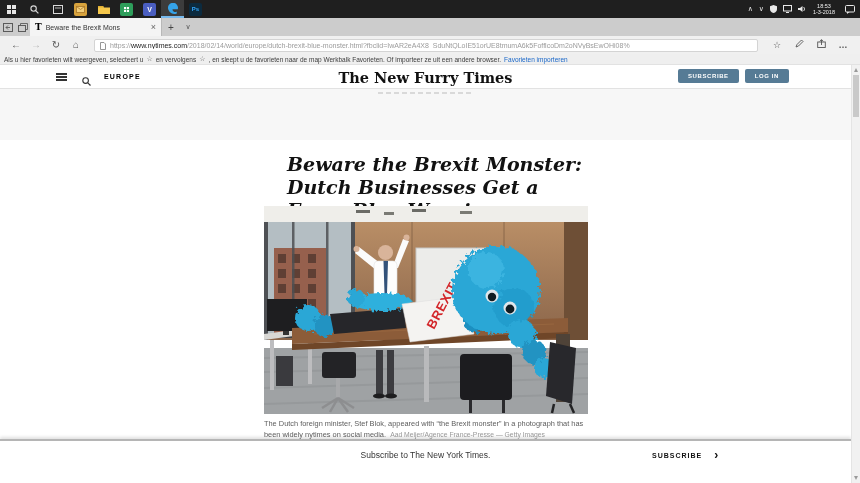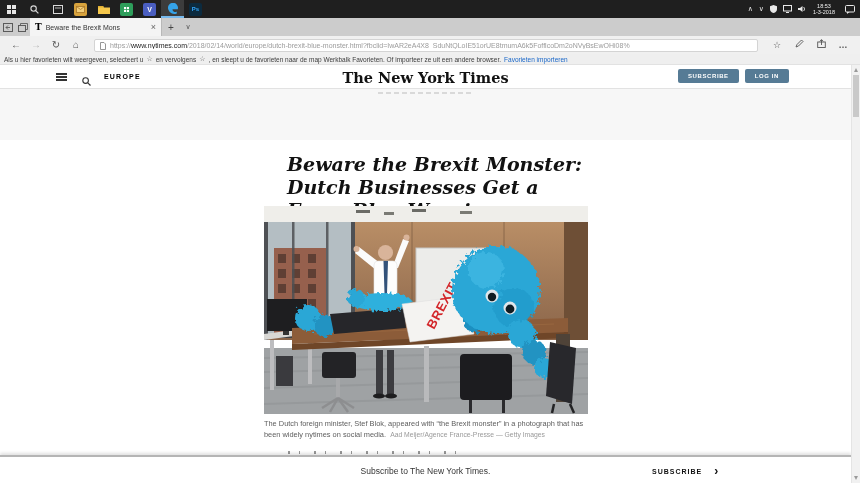--- a/index.html
+++ b/index.html
@@ -82,21 +82,21 @@
   .photo svg { display:block; }
 
   .caption { position:absolute; top:353px; left:264px; width:326px; font-size:7.4px;
              line-height:1.55; color:#5d5d5d; }
   .credit { font-size:6.8px; color:#9a9a9a; }
 
   .remnant { position:absolute; top:386px; left:288px; width:180px; height:2.5px; opacity:.55;
              background:repeating-linear-gradient(90deg,#444 0 2px,transparent 2px 11px,
                         #444 11px 12px,transparent 12px 26px); }
 
-  .nyt-footer { position:absolute; bottom:0; left:0; right:9px; height:28px; background:#fff;
+  .nyt-footer { position:absolute; bottom:0; left:0; right:9px; height:44px; background:#fff;
                 border-top:2px solid #b5b5b5; box-shadow:0 -2px 3px rgba(0,0,0,.12); }
   .footer-msg { position:absolute; left:0; right:0; top:9px; text-align:center; font-size:8.5px;
                 color:#333; }
   .footer-cta { position:absolute; left:652px; top:8px; display:flex; align-items:center; gap:12px; }
   .footer-cta .lbl { font-size:7px; font-weight:bold; letter-spacing:1px; color:#111; }
   .footer-cta .chev { font-size:12px; font-weight:bold; color:#111; line-height:1; }
 
   
   .scrollbar { position:absolute; top:65px; right:0; width:9px; height:418px; background:#f1f1f1;
                border-left:1px solid #e4e4e4; }
@@ -263,21 +263,21 @@
       <div class="hamburger">
           <i></i>
           <i></i>
           <i></i>
         </div>
       <span class="hd-search"><svg width="9" height="9">
             <circle cx="3.6" cy="3.6" r="2.8" fill="none" stroke="#333" stroke-width="1.1"></circle>
             <line x1="5.8" y1="5.8" x2="8.5" y2="8.5" stroke="#333" stroke-width="1.2"></line>
           </svg></span>
       <span class="hd-section">EUROPE</span>
-      <div class="nyt-logo">The New York Times</div>
+      <div class="nyt-logo">The New Furry Times</div>
       <div class="hd-btns">
         <button class="nyt-btn" style="background:#567b95;">SUBSCRIBE</button>
         <button class="nyt-btn" style="background:#567b95;">LOG IN</button>
       </div>
     </div>
 
     <div class="ad-band"></div>
 
     <h1 class="headline">Beware the Brexit Monster: Dutch Businesses Get a Furry Blue Warning</h1>
 

